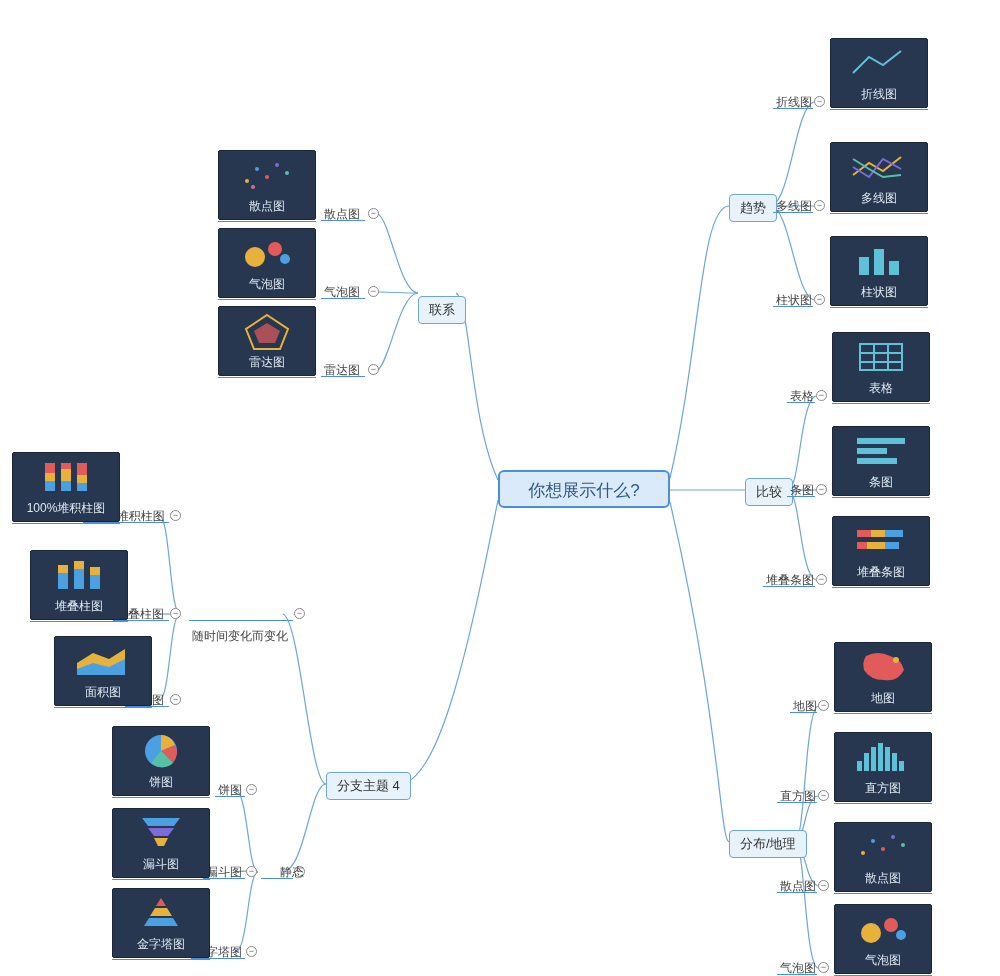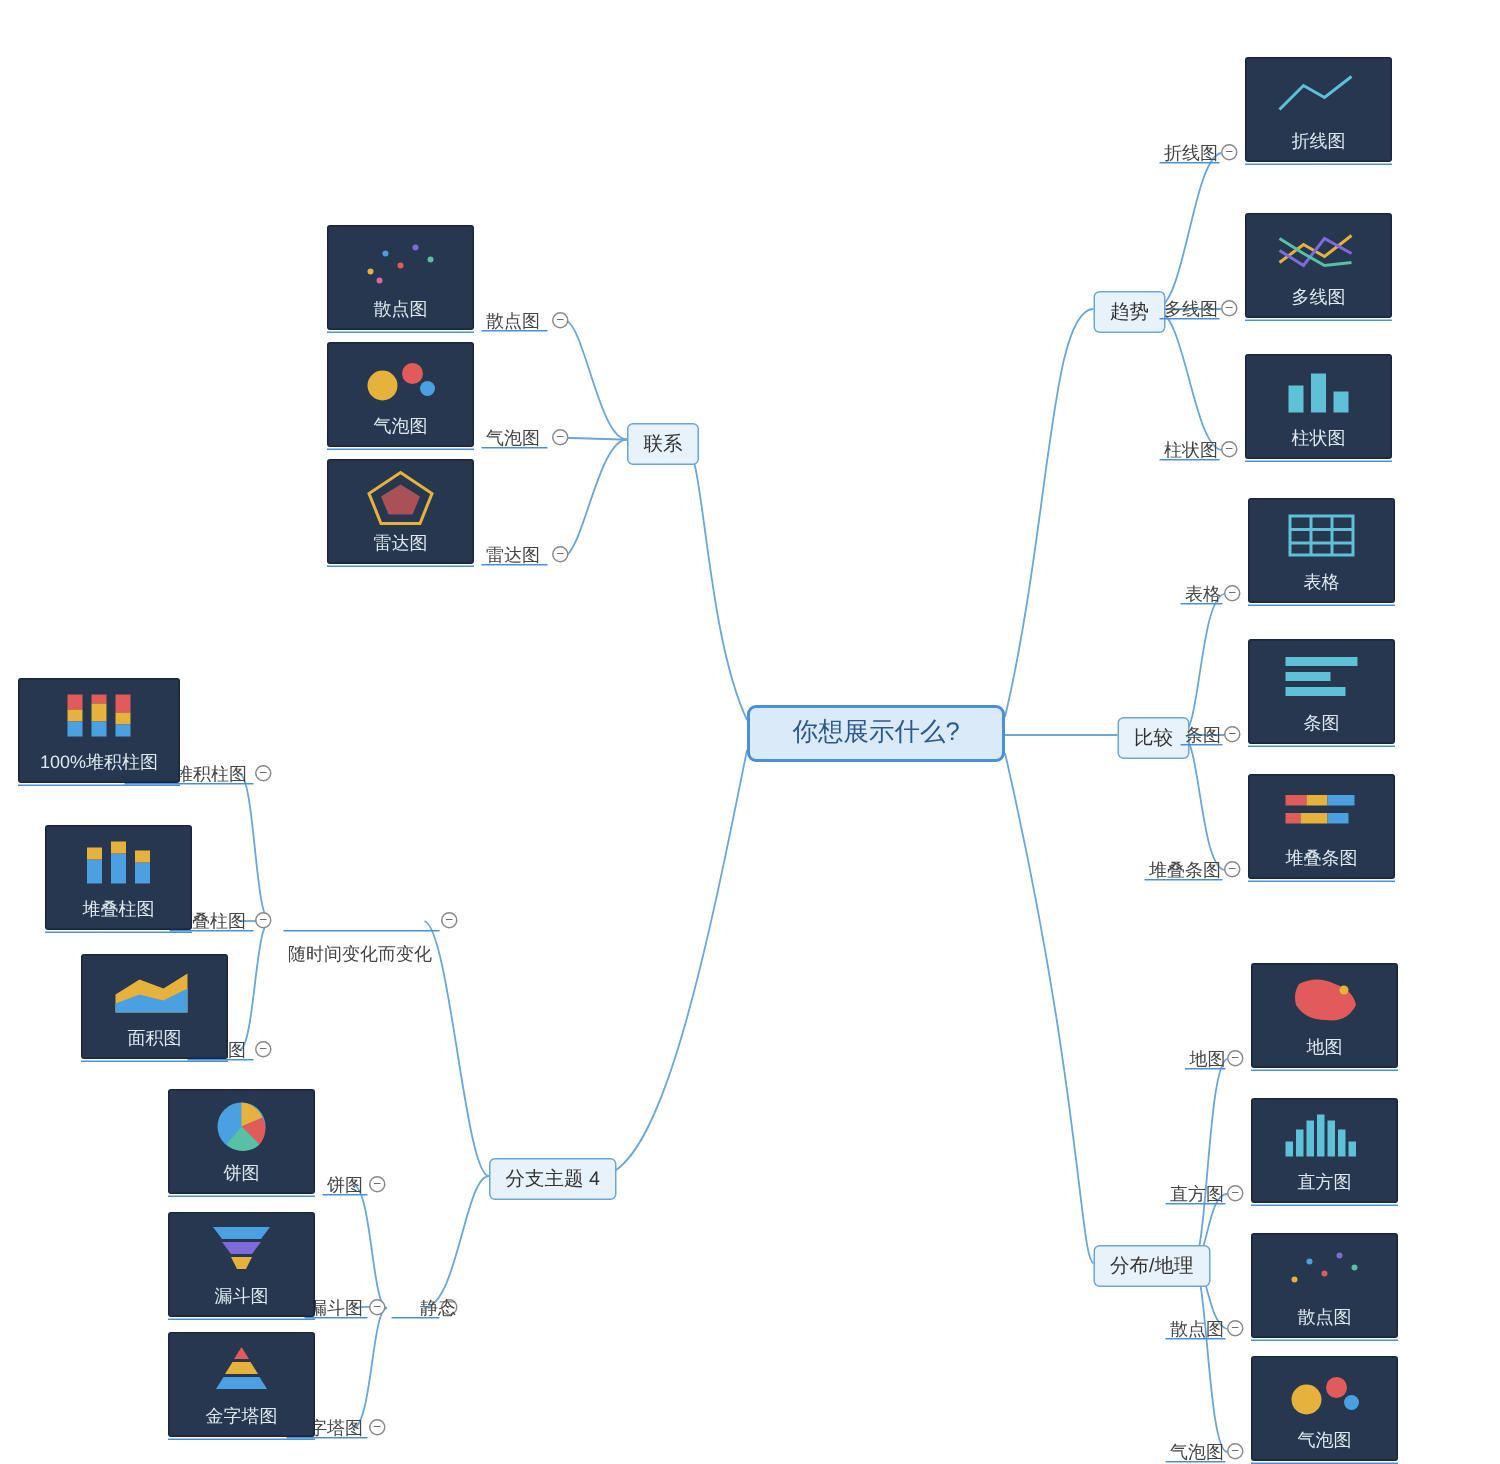--- a/index.html
+++ b/index.html
@@ -1,16 +1,16 @@
 <!DOCTYPE html>
 <html><head>
 <meta charset="utf-8">
 <style>
   html,body{margin:0;padding:0;width:1000px;height:976px;background:#fff;font-family:"Microsoft YaHei","PingFang SC",sans-serif;font-size:13px;color:#333;position:relative;overflow:hidden}
-  .node{position:absolute;border:1px solid #6ba6d6;background:#e8f2fb;border-radius:4px;display:flex;align-items:flex-start;justify-content:center;padding:4px 10px;white-space:nowrap;box-sizing:border-box}
+  .node{position:absolute;border:1px solid #6ba6d6;background:#e8f2fb;border-radius:4px;display:flex;align-items:flex-end;justify-content:center;padding:4px 10px;white-space:nowrap;box-sizing:border-box}
   .center{border:2px solid #4a90d9;background:#dbeaf8;font-size:17px;font-weight:500;color:#2a5a8a;border-radius:6px}
   .label{position:absolute;font-size:12px;color:#444;white-space:nowrap}
   .toggle{position:absolute;width:11px;height:11px;border:1px solid #888;border-radius:50%;background:#fff;display:flex;align-items:center;justify-content:center;font-size:9px;line-height:1;color:#666;box-sizing:border-box}
   .card{position:absolute;width:98px;height:70px;background:#26374f;border:1px solid #1a2638;border-radius:2px;display:flex;flex-direction:column;align-items:center;justify-content:flex-end;padding-bottom:4px;box-sizing:border-box}
   .card .ico{flex:1;display:flex;align-items:center;justify-content:center;width:100%}
   .card .cap{color:#dfe8f0;font-size:12px;text-align:center}
   .ul{position:absolute;height:0;border-top:1px solid #4a90d9}
   svg.conn{position:absolute;left:0;top:0;width:1000px;height:976px;pointer-events:none}
   svg.conn path{fill:none;stroke:#6ba6d6;stroke-width:1.2}
 </style>
@@ -51,21 +51,21 @@
 
   <path d="M258 872 C248 872 248 794 236 790"></path>
   <path d="M258 872 C248 872 248 870 236 872"></path>
   <path d="M258 872 C248 872 248 948 236 952"></path>
 </svg>
 
 <div class="node center" style="left:498px;top:470px;width:172px;height:38px">
     <span>你想展示什么?</span>
   </div>
 
-<div class="node" style="left:418px;top:282px">
+<div class="node" style="left:418px;top:296px">
     <span>联系</span>
   </div>
 
 <div class="node" style="left:729px;top:194px">
     <span>趋势</span>
   </div>
 
 <div class="node" style="left:745px;top:478px">
     <span>比较</span>
   </div>

